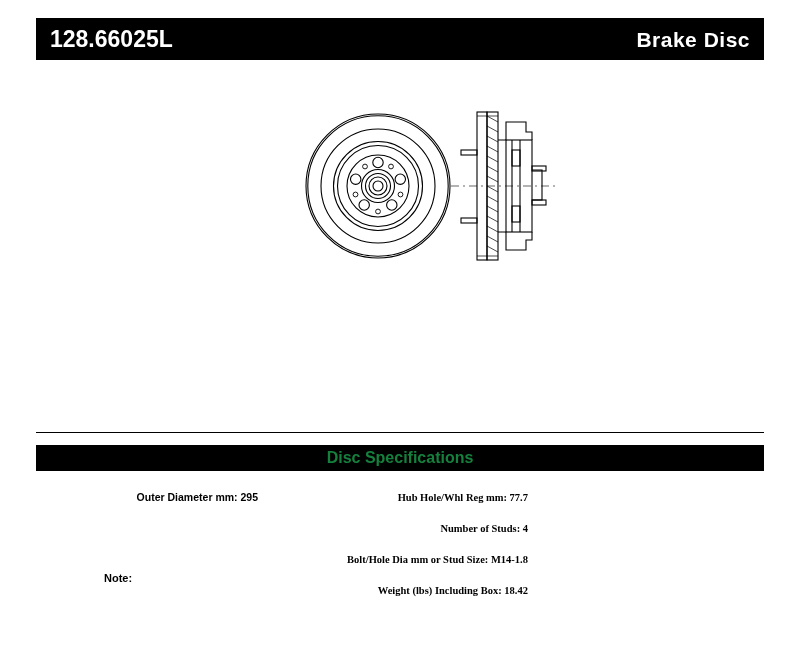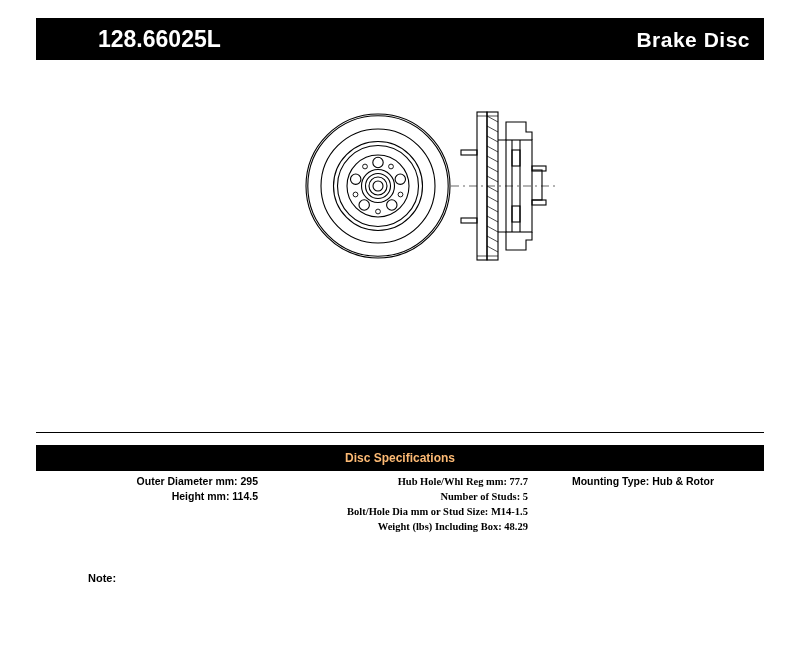--- a/index.html
+++ b/index.html
@@ -30,21 +30,20 @@
     justify-content: space-between;
     box-sizing: border-box;
     padding: 0 14px;
   }
   .part-number {
     font-size: 23px;
     font-weight: bold;
     letter-spacing: 0px;
     color: #ffffff;
     line-height: 1;
-    margin-left: 48px;
   }
   .header-title {
     font-size: 21px;
     font-weight: bold;
     color: #ffffff;
     line-height: 1;
     letter-spacing: 0.5px;
   }
 
   
@@ -76,23 +75,23 @@
     top: 445px;
     width: 728px;
     height: 26px;
     background: #000000;
     color: #ffffff;
     display: flex;
     align-items: center;
     justify-content: center;
   }
   .spec-band-title {
-    font-size: 12px;
-    font-weight: bold;
-    color: #fdba74;
+    font-size: 16px;
+    font-weight: bold;
+    color: #15803d;
     line-height: 1;
   }
 
   
   .spec-columns {
     position: absolute;
     left: 36px;
     top: 474px;
     width: 728px;
     display: flex;
@@ -115,33 +114,34 @@
   .col-right {
     width: 234px;
     text-align: right;
     padding-right: 50px;
   }
   .spec-row {
     font-size: 10.5px;
     font-weight: bold;
     line-height: 15px;
     white-space: nowrap;
+    margin-top: 16px;
   }
 
   
   .note-wrap {
     position: absolute;
     left: 36px;
     top: 568px;
     width: 400px;
   }
   .note-label {
     font-size: 11px;
     font-weight: bold;
-    margin-left: 52px;
+    margin-left: 68px;
     text-align: right;
   }
 </style>
 </head>
 <body>
 
 <div class="header-bar">
   <span class="part-number">128.66025L</span>
   <span class="header-title">Brake Disc</span>
 </div>
@@ -241,29 +241,25 @@
 
 <div class="divider"></div>
 
 <div class="spec-band">
   <span class="spec-band-title">Disc Specifications</span>
 </div>
 
 <div class="spec-columns">
   <div class="spec-col col-left">
     <div class="spec-row">Outer Diameter mm: 295</div>
-    <div class="spec-row">Height mm: 114.5</div>
   </div>
   <div class="spec-col col-mid">
     <div class="spec-row">Hub Hole/Whl Reg mm: 77.7</div>
-    <div class="spec-row">Number of Studs: 5</div>
-    <div class="spec-row">Bolt/Hole Dia mm or Stud Size: M14-1.5</div>
-    <div class="spec-row">Weight (lbs) Including Box: 48.29</div>
-  </div>
-  <div class="spec-col col-right">
-    <div class="spec-row">Mounting Type: Hub &amp; Rotor</div>
+    <div class="spec-row">Number of Studs: 4</div>
+    <div class="spec-row">Bolt/Hole Dia mm or Stud Size: M14-1.8</div>
+    <div class="spec-row">Weight (lbs) Including Box: 18.42</div>
   </div>
 </div>
 
 <div class="note-wrap">
   <span class="note-label">Note:</span>
   <span class="note-value"></span>
 </div>
 
 </body></html>

